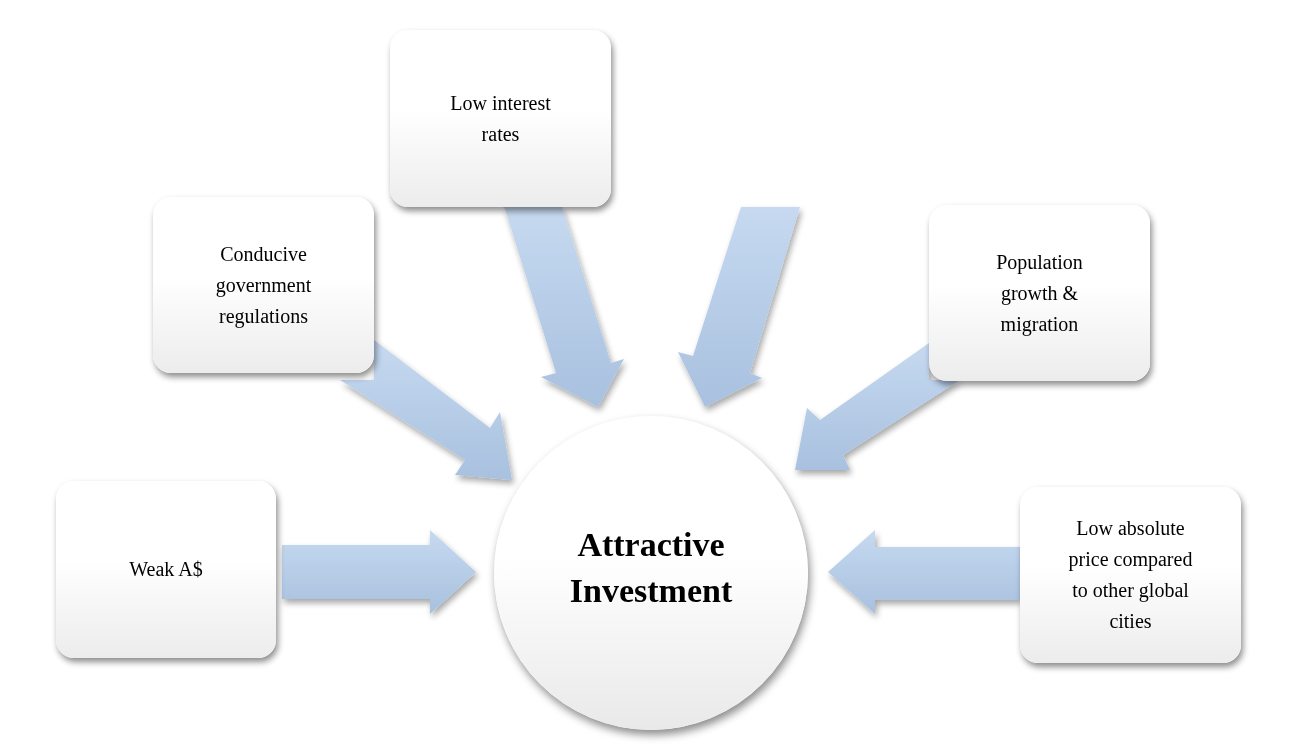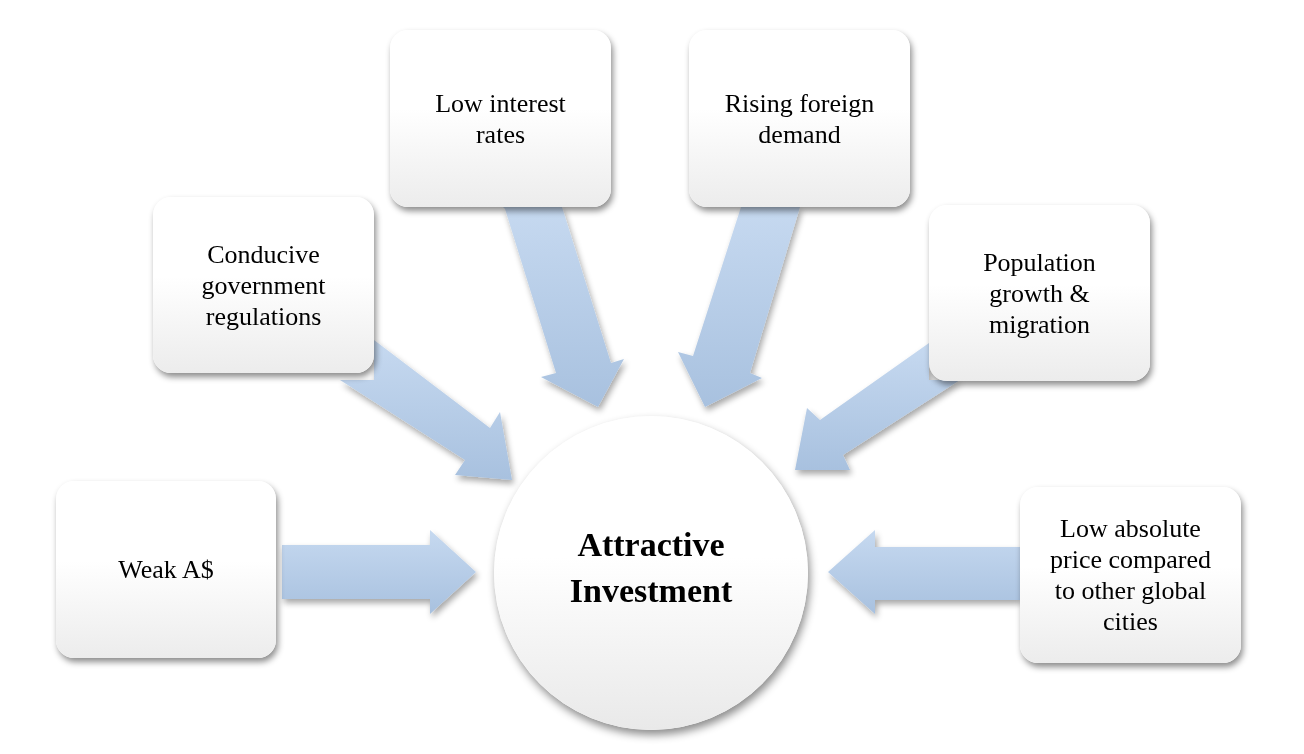--- a/index.html
+++ b/index.html
@@ -8,21 +8,21 @@
     svg.arrows { position: absolute; left: 0; top: 0; }
     .box {
       position: absolute;
       box-sizing: border-box;
       border-radius: 18px;
       background: linear-gradient(to bottom, #ffffff 0%, #ffffff 45%, #ececec 100%);
       box-shadow: 2px 4px 6px rgba(0,0,0,0.45);
       display: flex; align-items: center; justify-content: center;
       text-align: center;
       color: #000;
-      font-size: 26px;
+      font-size: 20px;
       line-height: 31px;
       padding: 8px 12px;
     }
     .box span { white-space: pre-line; }
     .circle {
       position: absolute;
       left: 494px; top: 416px; width: 314px; height: 314px;
       border-radius: 50%;
       background: linear-gradient(to bottom, #ffffff 0%, #ffffff 45%, #e9e9e9 100%);
       box-shadow: 2px 5px 8px rgba(0,0,0,0.45);
@@ -79,24 +79,20 @@
     <span>Conducive
 government
 regulations</span>
   </div>
 
   <div class="box" style="left:390px; top:30px; width:221px; height:177px;">
     <span>Low interest
 rates</span>
   </div>
 
-  <div class="box" style="left:689px; top:30px; width:221px; height:177px;">
-    <span>Rising foreign
-demand</span>
-  </div>
 
   <div class="box" style="left:1020px; top:487px; width:221px; height:176px;">
     <span>Low absolute
 price compared
 to other global
 cities</span>
   </div>
 
   <div class="box" style="left:929px; top:205px; width:221px; height:176px;">
     <span>Population

